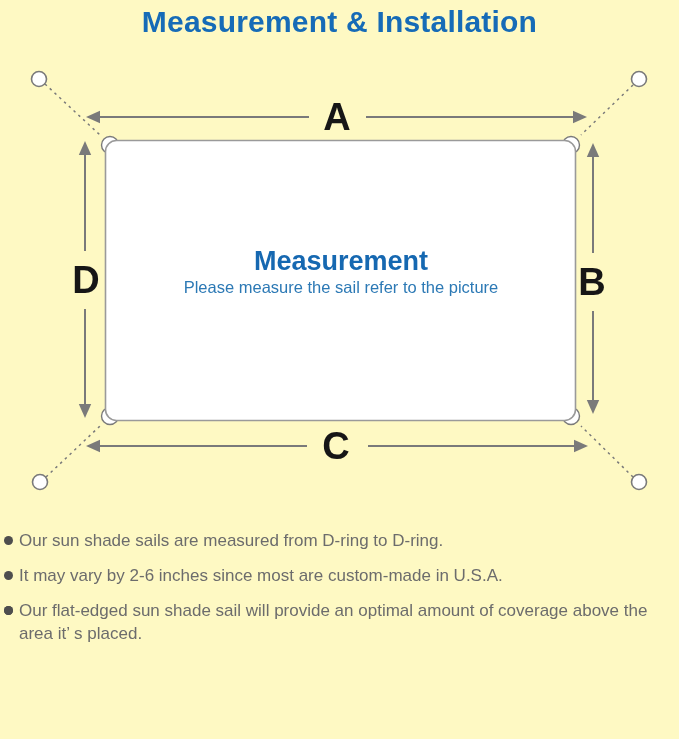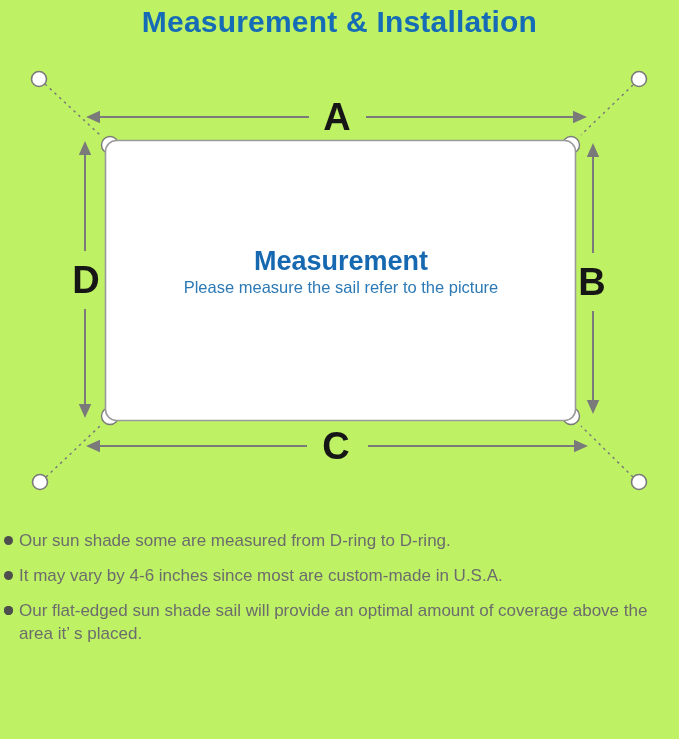--- a/index.html
+++ b/index.html
@@ -1,19 +1,19 @@
 <!DOCTYPE html>
 <html><head>
 <meta charset="utf-8">
 <style>
   html,body{margin:0;padding:0;background:#ffffff;}
   #page{
     position:relative;
     width:679px;height:739px;
-    background:#bef264;
+    background:#fef9c3;
     font-family:"Liberation Sans",sans-serif;
     overflow:hidden;
   }
   #page-title{
     position:absolute;top:5px;left:0;width:679px;
     text-align:center;
     font-size:30px;font-weight:700;
     color:#166bb7;
     letter-spacing:0.2px;
   }
@@ -116,25 +116,25 @@
     </g>
     <text class="dim-label" x="592" y="295">B</text>
 
     <text class="center-title" x="341" y="270">Measurement</text>
     <text class="center-sub" x="341" y="293">Please measure the sail refer to the picture</text>
   </svg>
 
   <ul id="notes">
     <li>
       <span class="bullet-dot"></span>
-      <span>Our sun shade some are measured from D-ring to D-ring.</span>
+      <span>Our sun shade sails are measured from D-ring to D-ring.</span>
     </li>
     <li>
       <span class="bullet-dot"></span>
-      <span>It may vary by 4-6 inches since most are custom-made in U.S.A.</span>
+      <span>It may vary by 2-6 inches since most are custom-made in U.S.A.</span>
     </li>
     <li>
       <span class="bullet-dot"></span>
     </li>
     <li>
       <span class="bullet-dot"></span>
       <span>Our flat-edged sun shade sail will provide an optimal amount of coverage above the area it’ s placed.</span>
     </li>
   </ul>
 

